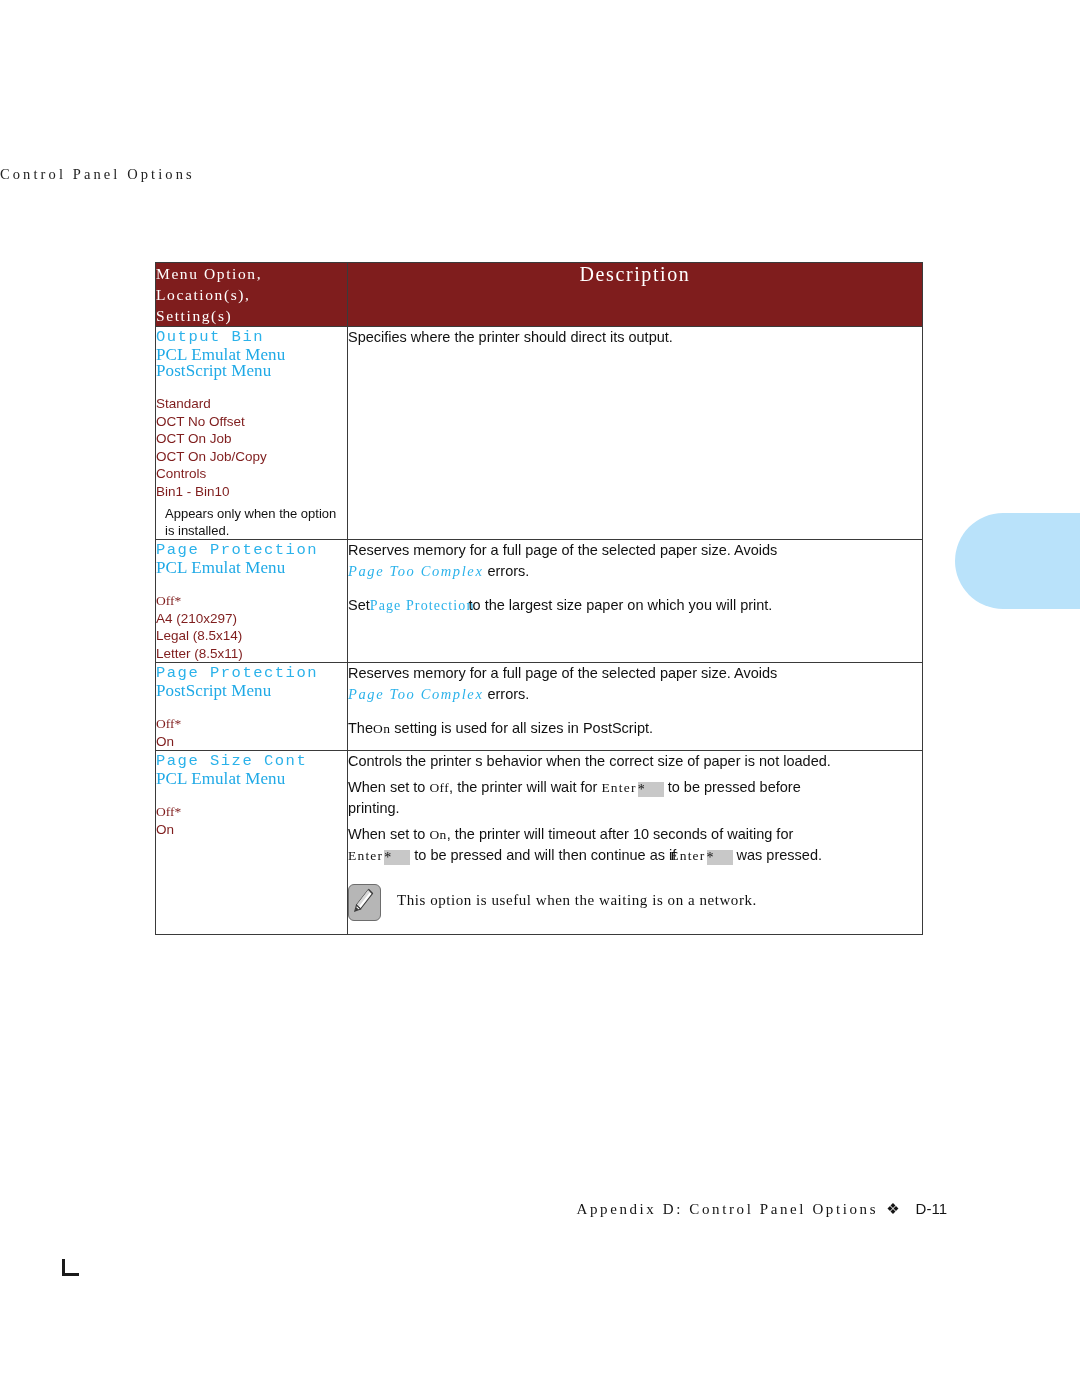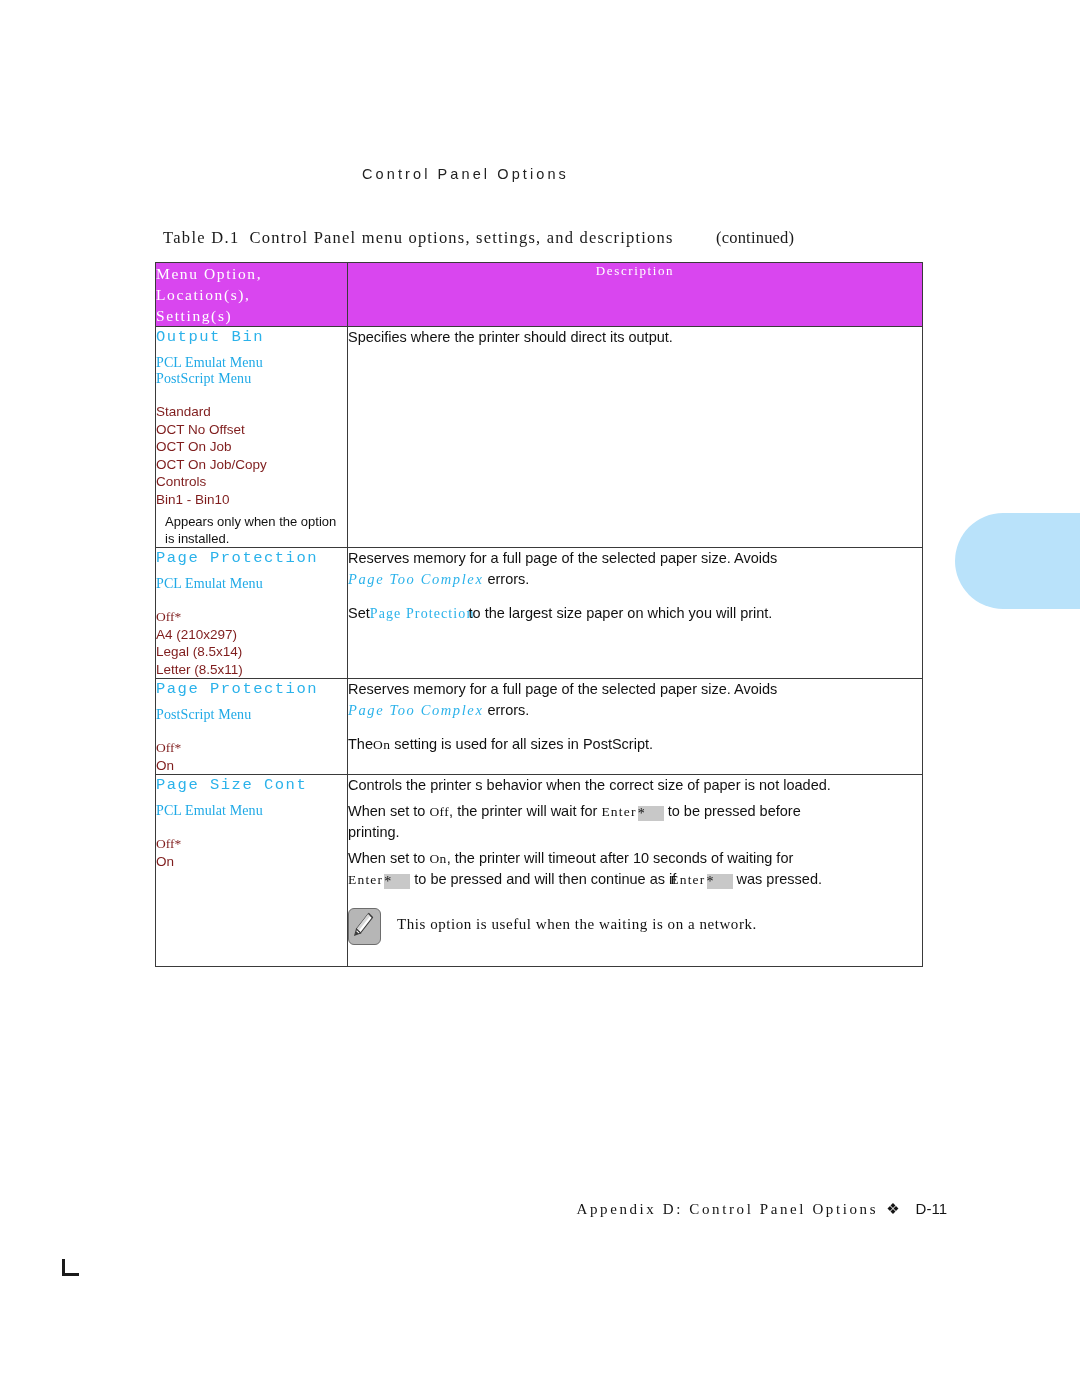--- a/index.html
+++ b/index.html
@@ -21,22 +21,22 @@
     inset: 0;
     background: #ffffff;
   }
 
   
   #running-head {
     position: absolute;
     left: 0;
     top: 166px;
     width: 931px;
-    text-align: center;
-    font-family: Liberation Sans, sans-serif;
+    text-align: left;
+    font-family: Liberation Serif, serif;
     font-size: 14.5px;
     letter-spacing: 3.1px;
     color: #222222;
   }
 
   
   #thumb-tab {
     position: absolute;
     left: 955px;
     top: 513px;
@@ -85,56 +85,56 @@
   #opt-table td, #opt-table th {
     border: 1px solid #3a3a3a;
     vertical-align: top;
     padding: 0;
   }
   col.c-opt { width: 192px; }
   col.c-desc { width: 575px; }
 
   
   .hdr {
-    background: #d946ef;
+    background: #7f1d1d;
     color: #ffffff;
     border-color: #3a3a3a;
   }
   .hdr-opt {
     padding: 10px 0 12px 14px;
     font-family: "Liberation Serif", serif;
     font-size: 15.5px;
     line-height: 21px;
     letter-spacing: 1.6px;
     text-align: left;
     font-weight: normal;
   }
   .hdr-desc {
     font-family: "Liberation Serif", serif;
-    font-size: 13px;
+    font-size: 20px;
     letter-spacing: 1.6px;
     text-align: center;
     vertical-align: middle;
     font-weight: normal;
   }
 
   
   .opt-cell { padding: 9px 6px 10px 14px; }
   .opt-title {
     color: #2bb2ea;
     font-family: Liberation Mono, monospace;
     font-size: 15.5px;
     letter-spacing: 1.5px;
     line-height: 20px;
   }
   .opt-locs {
-    margin-top: 8px;
+    margin-top: 0;
     color: #1fa9e6;
     font-family: "Liberation Serif", serif;
-    font-size: 14px;
+    font-size: 17px;
     line-height: 16px;
     letter-spacing: 0.1px;
   }
   .opt-settings {
     margin-top: 16px;
     color: #7f1d1d;
     font-size: 13.5px;
     line-height: 17.5px;
   }
   .opt-settings .serifish {
@@ -274,23 +274,20 @@
 </style>
 </head>
 <body>
 
 <div id="page">
 
   <div id="running-head">Control Panel Options</div>
 
   <div id="thumb-tab"></div>
 
-  <div id="table-caption">
-    <span class="cap-label">Table D.1</span><span class="cap-main">Control Panel menu options, settings, and descriptions</span><span class="cap-cont">(continued)</span>
-  </div>
 
   <table id="opt-table">
     <colgroup>
         <col class="c-opt">
         <col class="c-desc">
       </colgroup>
     <thead>
       <tr>
         <th class="hdr hdr-opt">
           <div>Menu Option,</div>

